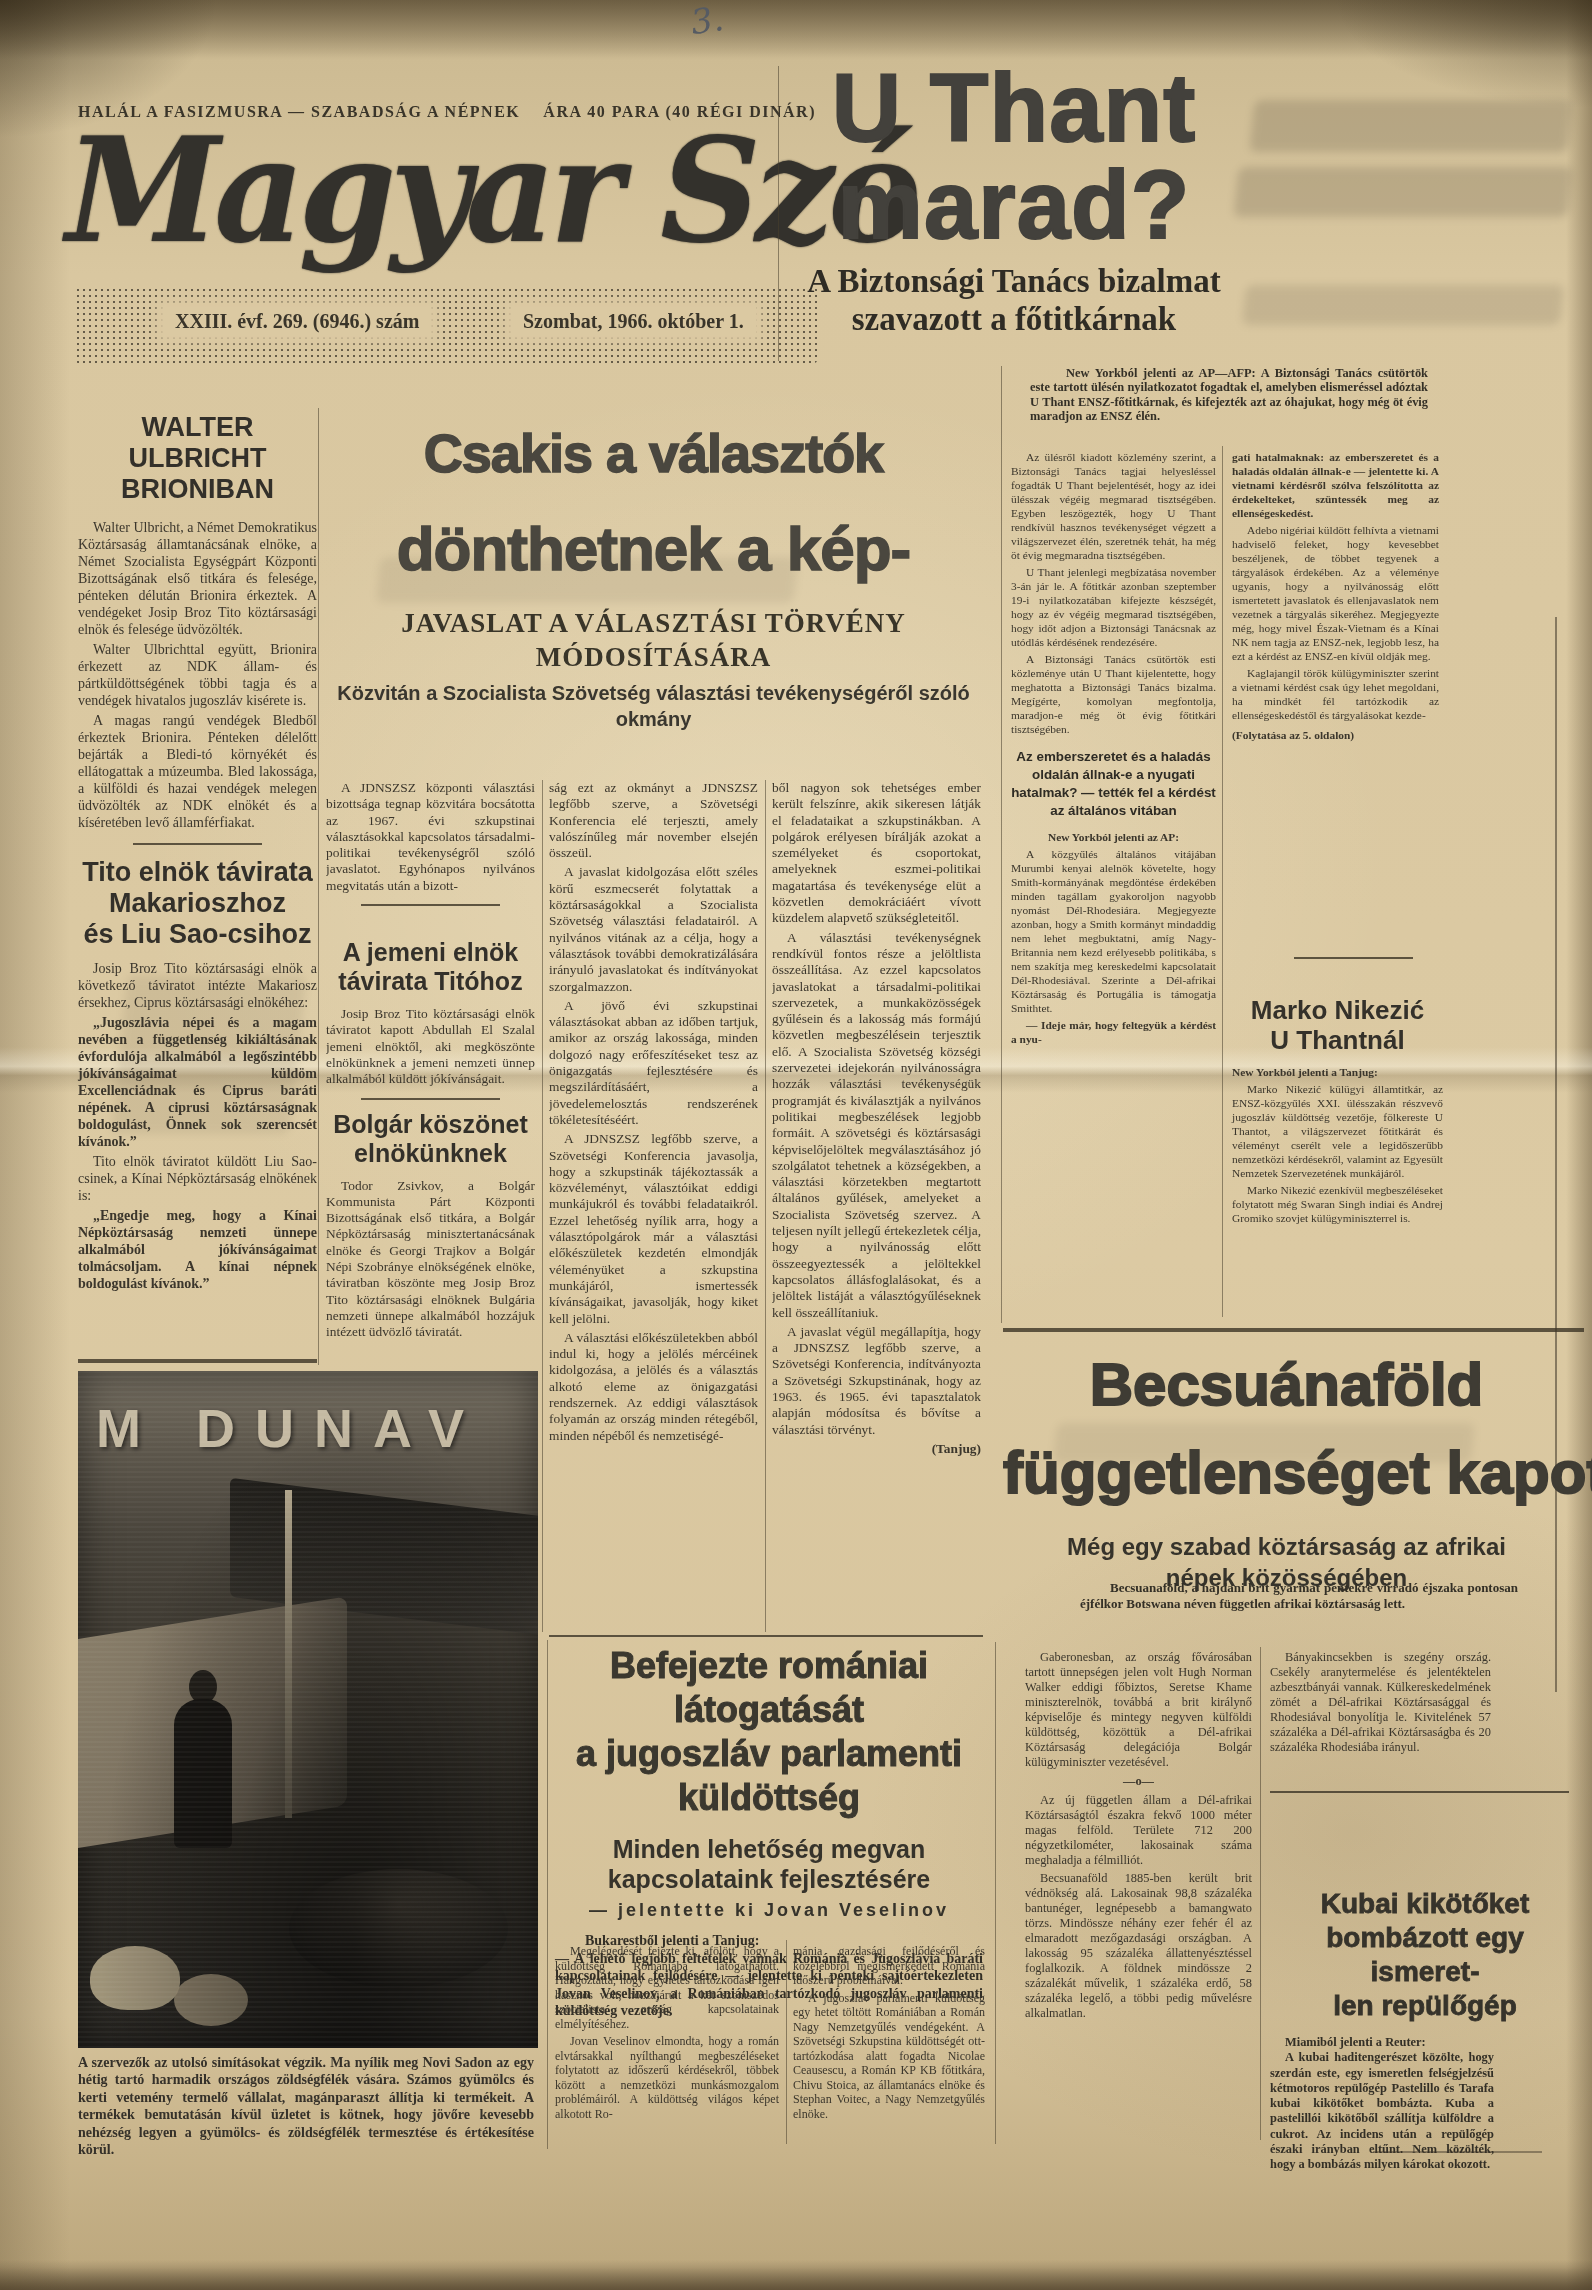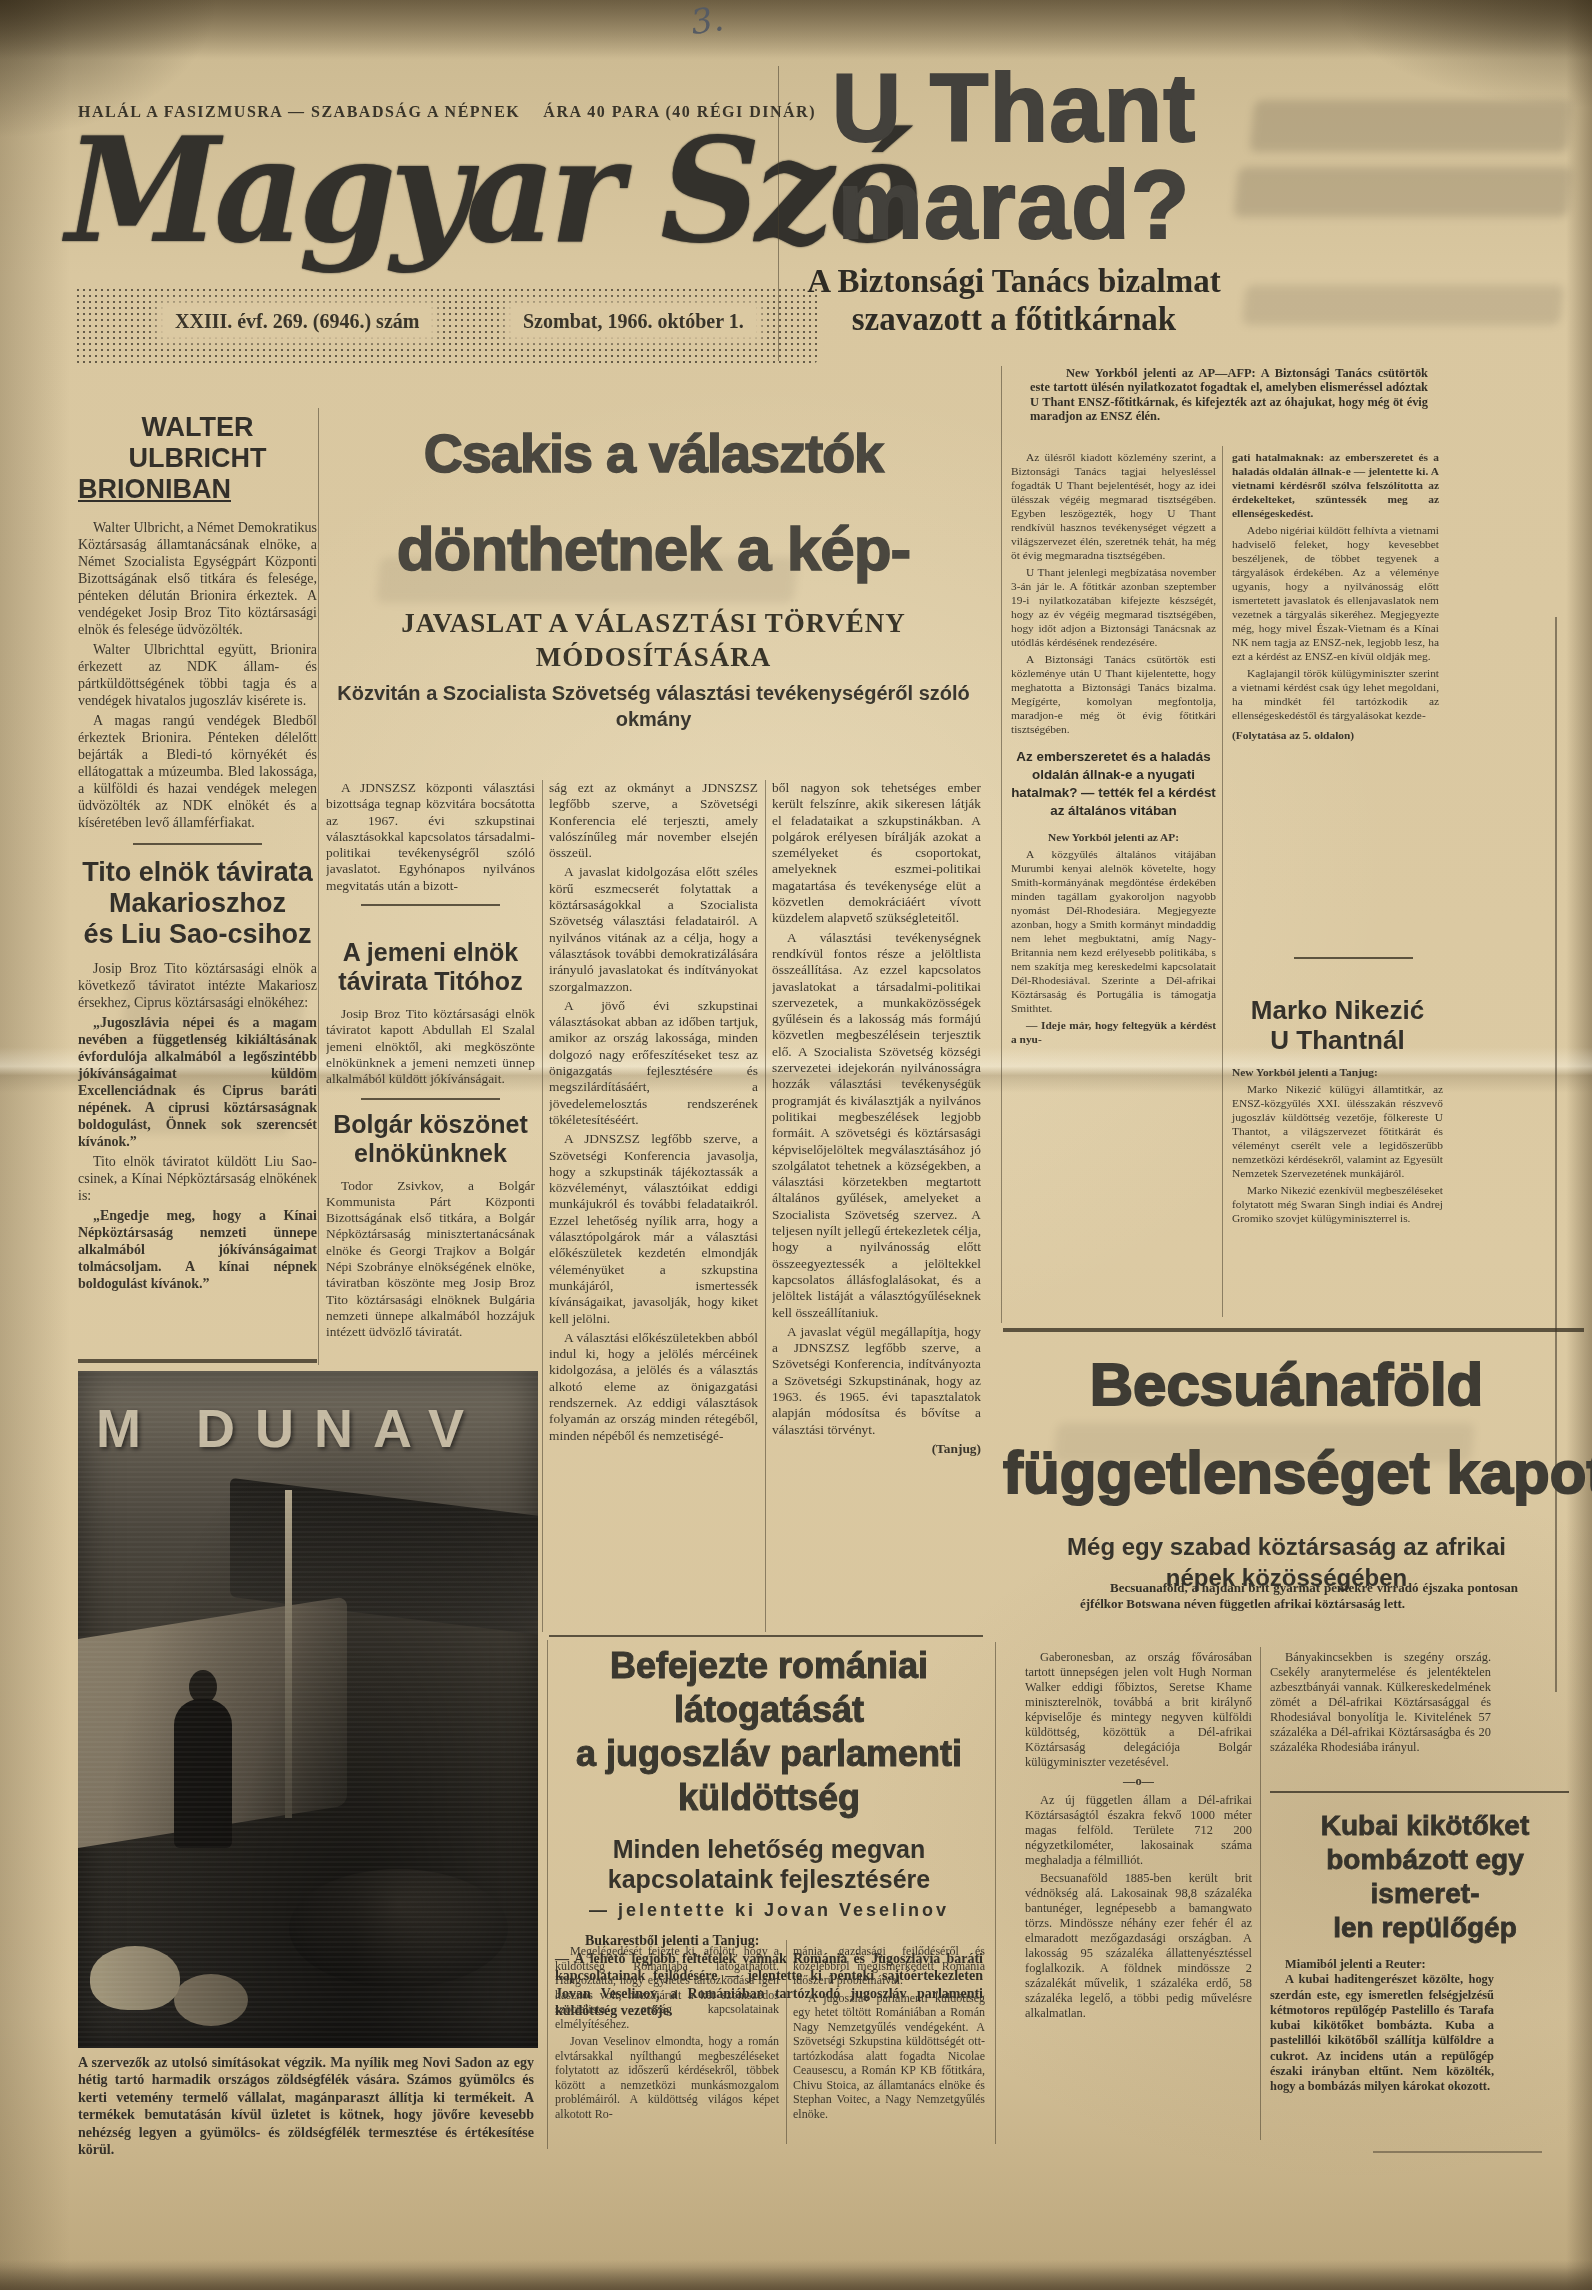--- a/index.html
+++ b/index.html
@@ -142,21 +142,21 @@
   <div class="hl" style="font-size:26px;line-height:30px;text-align:center;color:#34312a;">U Thantnál</div>
   <div class="body-text" style="margin-top:10px;font-size:11.4px;line-height:14px;">
     <p class="noindent" style="font-weight:bold;">New Yorkból jelenti a Tanjug:</p>
     <p>Marko Nikezić külügyi államtitkár, az ENSZ-közgyűlés XXI. ülésszakán részvevő jugoszláv küldöttség vezetője, fölkereste U Thantot, a világszervezet főtitkárát és véleményt cserélt vele a legidőszerűbb nemzetközi kérdésekről, valamint az Egyesült Nemzetek Szervezetének munkájáról.</p>
     <p>Marko Nikezić ezenkívül megbeszéléseket folytatott még Swaran Singh indiai és Andrej Gromiko szovjet külügyminiszterrel is.</p>
   </div>
 </article>
 
 <article class="abs" style="left:78px;top:412px;width:239px;">
   <div class="hl" style="font-size:27px;line-height:31px;text-align:center;letter-spacing:0px;color:#33302a;">WALTER ULBRICHT</div>
-  <div class="hl" style="font-size:27px;line-height:31px;text-align:left;color:#33302a;text-decoration:underline;">BRIONIBAN</div>
+  <div class="hl" style="font-size:27px;line-height:31px;text-align:center;color:#33302a;">BRIONIBAN</div>
   <div class="body-text" style="margin-top:14px;font-size:14px;line-height:17px;">
     <p>Walter Ulbricht, a Német Demokratikus Köztársaság államtanácsának elnöke, a Német Szocialista Egységpárt Központi Bizottságának első titkára és felesége, pénteken délután Brionira érkeztek. A vendégeket Josip Broz Tito köztársasági elnök és felesége üdvözölték.</p>
     <p>Walter Ulbrichttal együtt, Brionira érkezett az NDK állam- és pártküldöttségének többi tagja és a vendégek hivatalos jugoszláv kisérete is.</p>
     <p>A magas rangú vendégek Bledből érkeztek Brionira. Pénteken délelőtt bejárták a Bledi-tó környékét és ellátogattak a múzeumba. Bled lakossága, a külföldi és hazai vendégek melegen üdvözölték az NDK elnökét és a kíséretében levő államférfiakat.</p>
   </div>
   <div style="width:129px;margin:12px auto;border-top:2px solid rgba(60,52,38,.8);"></div>
   <div class="hl" style="font-size:27px;line-height:31px;text-align:center;color:#33302a;">Tito elnök távirata</div>
   <div class="hl" style="font-size:27px;line-height:31px;text-align:center;color:#33302a;">Makarioszhoz</div>
   <div class="hl" style="font-size:27px;line-height:31px;text-align:center;color:#33302a;">és Liu Sao-csihoz</div>
   <div class="body-text" style="margin-top:10px;font-size:14px;line-height:17px;">
@@ -253,21 +253,21 @@
   <p>Gaberonesban, az ország fővárosában tartott ünnepségen jelen volt Hugh Norman Walker eddigi főbiztos, Seretse Khame miniszterelnök, továbbá a brit királynő képviselője és mintegy negyven külföldi küldöttség, közöttük a Dél-afrikai Köztársaság delegációja Bolgár külügyminiszter vezetésével.</p>
   <div style="text-align:center;font-weight:bold;margin:4px 0;">—o—</div>
   <p>Az új független állam a Dél-afrikai Köztársaságtól északra fekvő 1000 méter magas felföld. Területe 712 200 négyzetkilométer, lakosainak száma meghaladja a félmilliót.</p>
   <p>Becsuanaföld 1885-ben került brit védnökség alá. Lakosainak 98,8 százaléka bantunéger, legnépesebb a bamangwato törzs. Mindössze néhány ezer fehér él az elmaradott mezőgazdasági országban. A lakosság 95 százaléka állattenyésztéssel foglalkozik. A földnek mindössze 2 százalékát művelik, 1 százaléka erdő, 58 százaléka legelő, a többi pedig művelésre alkalmatlan.</p>
 </div>
 <div class="abs body-text" style="left:1270px;top:1650px;width:221px;font-size:12.4px;line-height:15px;">
   <p>Bányakincsekben is szegény ország. Csekély aranytermelése és jelentéktelen azbesztbányái vannak. Külkereskedelmének zömét a Dél-afrikai Köztársasággal és Rhodesiával bonyolítja le. Kivitelének 57 százaléka a Dél-afrikai Köztársaságba és 20 százaléka Rhodesiába irányul.</p>
 </div>
 
 <div class="hrule" style="left:1270px;top:1791px;width:299px;"></div>
-<article class="abs" style="left:1270px;top:1809px;width:310px;">
+<article class="abs" style="left:1270px;top:1887px;width:310px;">
   <div class="hl" style="font-size:28px;line-height:34px;text-align:center;color:#36332b;-webkit-text-stroke:0.8px #36332b;">Kubai kikötőket</div>
   <div class="hl" style="font-size:28px;line-height:34px;text-align:center;color:#36332b;-webkit-text-stroke:0.8px #36332b;">bombázott egy ismeret-</div>
   <div class="hl" style="font-size:28px;line-height:34px;text-align:center;color:#36332b;-webkit-text-stroke:0.8px #36332b;">len repülőgép</div>
   <div class="body-text" style="margin-top:12px;width:224px;font-size:12.4px;line-height:15.3px;font-weight:bold;color:#332f26;">
     <p style="margin-bottom:0;">Miamiból jelenti a Reuter:</p>
     <p>A kubai haditengerészet közölte, hogy szerdán este, egy ismeretlen felségjelzésű kétmotoros repülőgép Pastelillo és Tarafa kubai kikötőket bombázta. Kuba a pastelillói kikötőből szállítja külföldre a cukrot. Az incidens után a repülőgép északi irányban eltűnt. Nem közölték, hogy a bombázás milyen károkat okozott.</p>
   </div>
 </article>
 <div class="hrule short" style="left:1373px;top:2151px;width:169px;background:rgba(60,52,38,.45);"></div>
 

